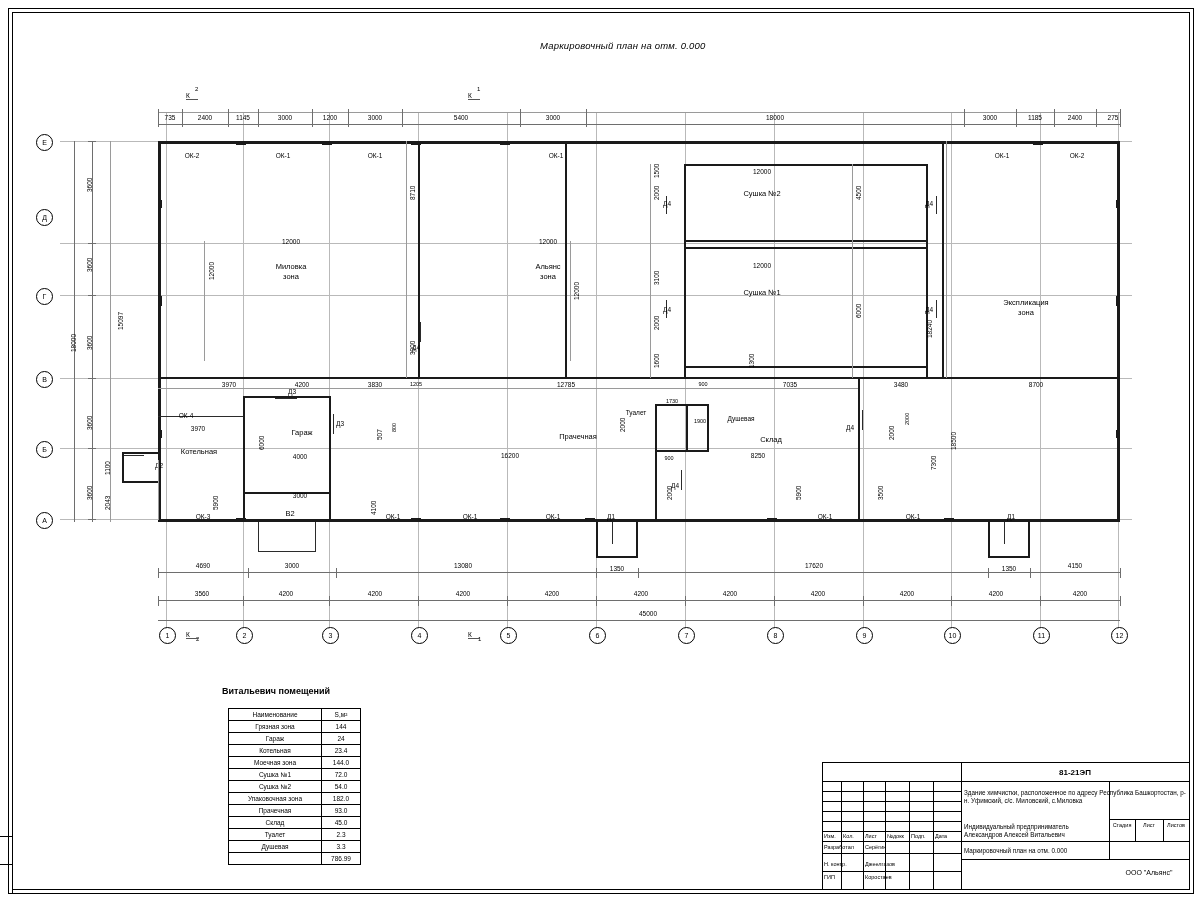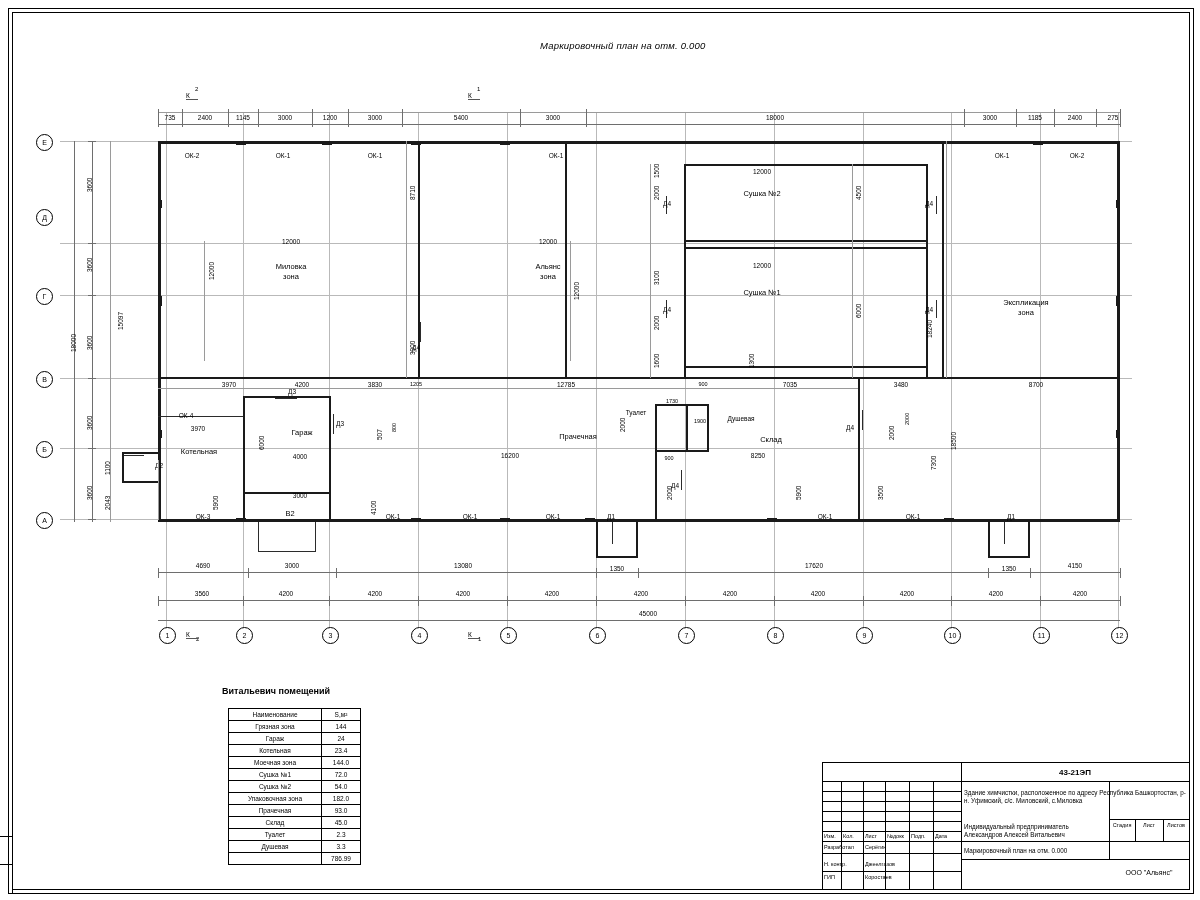--- a/index.html
+++ b/index.html
@@ -479,21 +479,21 @@
     <div class="vl" style="left:18px;top:18px;height:108px;"></div>
     <div class="vl" style="left:40px;top:18px;height:108px;"></div>
     <div class="vl" style="left:62px;top:18px;height:108px;"></div>
     <div class="vl" style="left:86px;top:18px;height:108px;"></div>
     <div class="vl" style="left:110px;top:18px;height:108px;"></div>
     <div class="vl" style="left:138px;top:0px;height:126px;"></div>
     <div class="vl" style="left:286px;top:18px;height:78px;"></div>
     <div class="vl" style="left:312px;top:56px;height:22px;"></div>
     <div class="vl" style="left:340px;top:56px;height:22px;"></div>
 
-    <div class="t ctr b" style="left:138px;top:5px;width:228px;font-size:8px;">43-21ЭП</div>
+    <div class="t ctr b" style="left:138px;top:5px;width:228px;font-size:8px;">81-21ЭП</div>
 
     <div class="t" style="left:1px;top:70px;font-size:5.5px;">Изм.</div>
     <div class="t" style="left:20px;top:70px;font-size:5.5px;">Кол.</div>
     <div class="t" style="left:42px;top:70px;font-size:5.5px;">Лист</div>
     <div class="t" style="left:64px;top:70px;font-size:5.5px;">№докк</div>
     <div class="t" style="left:88px;top:70px;font-size:5.5px;">Подп.</div>
     <div class="t" style="left:112px;top:70px;font-size:5.5px;">Дата</div>
 
     <div class="t" style="left:1px;top:81px;font-size:5.5px;">Разработал</div>
     <div class="t" style="left:42px;top:81px;font-size:5.5px;">Серёгин</div>

